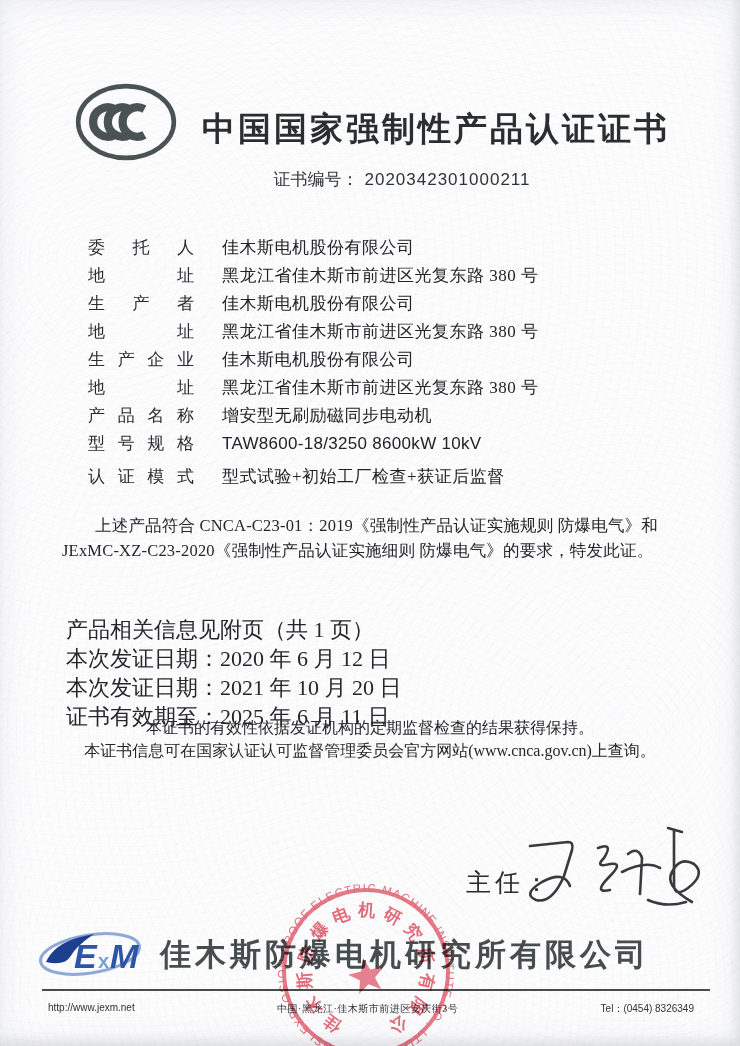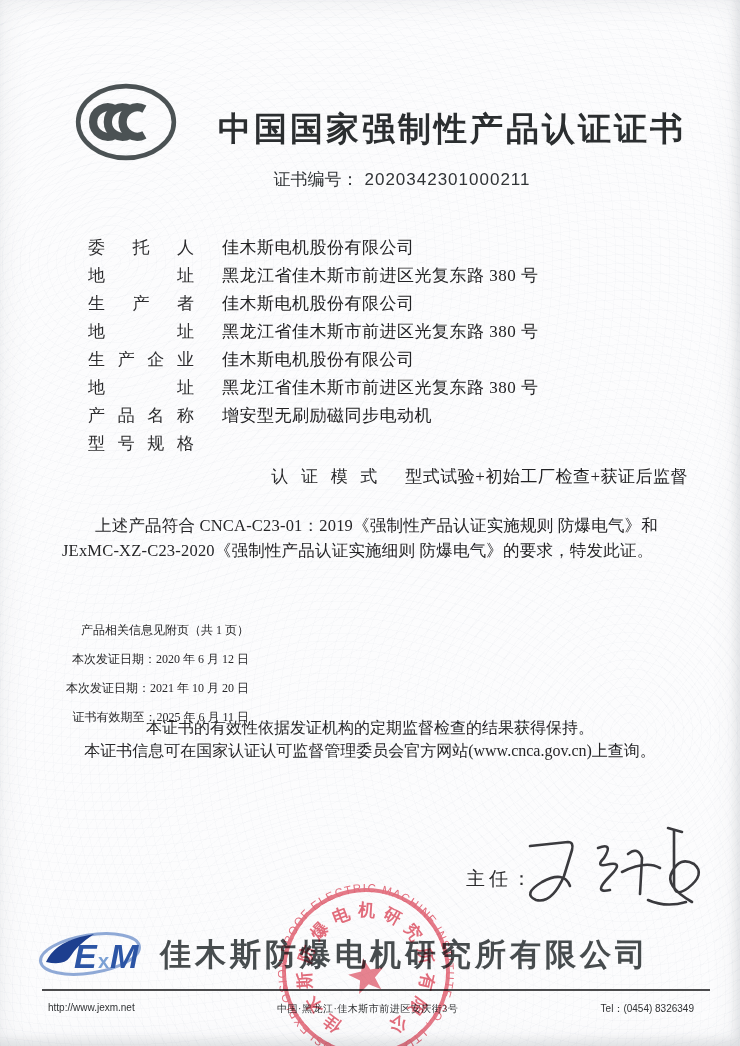--- a/index.html
+++ b/index.html
@@ -10,38 +10,38 @@
       repeating-radial-gradient(circle at 85% 70%, rgba(160,172,188,.045) 0 1px, transparent 1px 9px),
       repeating-radial-gradient(circle at 45% 95%, rgba(160,172,188,.04) 0 1px, transparent 1px 8px),
       #fcfcfd;
     box-shadow: inset 0 0 30px rgba(90,95,105,.10), inset -4px -6px 10px rgba(90,95,105,.12);
     font-family:"Liberation Serif", serif;
     color:#2e2e2e;
   }
   .hdr{position:absolute;top:76px;left:70px;display:flex;align-items:center;}
   .ccc{width:112px;height:92px;}
   .title{font-family:Liberation Mono, monospace;font-weight:700;font-size:33px;
-         color:#2b2e30;letter-spacing:3px;margin-left:36px;margin-top:14px;}
+         color:#2b2e30;letter-spacing:3px;margin-left:20px;margin-top:14px;}
   .certline{position:absolute;top:168px;left:0;width:100%;text-align:center;font-size:17px;color:#303336;padding-left:32px;}
   .certline .num{font-family:"Liberation Sans", sans-serif;letter-spacing:1px;margin-left:6px;}
   .fields{position:absolute;top:238px;left:88px;width:600px;font-size:17px;}
   .frow{display:flex;line-height:19px;margin-bottom:9px;}
   .flabel{display:inline-block;width:106px;text-align:justify;text-align-last:justify;
           color:#2c2c2e;flex:0 0 106px;}
   .fvalue{margin-left:28px;color:#232325;letter-spacing:.5px;}
   .fvalue.latin{font-family:"Liberation Sans", sans-serif;letter-spacing:.3px;}
-  .frow.mode{margin-top:14px;justify-content:flex-end;}
+  .frow.mode{margin-top:14px;}
   .statement{position:absolute;top:513px;left:62px;width:618px;font-size:16.5px;
              line-height:25px;text-indent:2em;color:#262628;letter-spacing:.2px;}
-  .info{position:absolute;top:620px;left:66px;font-size:12px;text-align:right;}
+  .info{position:absolute;top:620px;left:66px;font-size:22px;}
   .info .iline{line-height:20px;margin-bottom:9px;color:#262628;}
   .notes{position:absolute;top:716px;left:0;width:100%;text-align:center;font-size:16px;color:#262628;}
   .notes .nline{line-height:23px;}
   .signarea{position:absolute;top:818px;left:0;width:100%;height:110px;}
-  .signlabel{position:absolute;left:466px;top:48px;font-size:19px;letter-spacing:4px;color:#2b2b2d;}
+  .signlabel{position:absolute;left:466px;top:48px;font-size:25px;letter-spacing:4px;color:#2b2b2d;}
   .signsvg{position:absolute;left:516px;top:2px;}
   .stamp{position:absolute;top:872px;left:266px;width:200px;height:200px;z-index:6;
          mix-blend-mode:multiply;opacity:.88;transform:rotate(-12deg);}
   .footco{position:absolute;top:916px;left:34px;display:flex;align-items:center;}
   .jexm{width:112px;height:72px;}
   .coname{font-family:"Liberation Sans", sans-serif;font-weight:700;font-size:31px;
           color:#474c4e;letter-spacing:4px;margin-left:14px;margin-top:6px;}
   .rule{position:absolute;top:989px;left:42px;width:668px;border-top:2px solid #4b4b4d;}
   .bbar{position:absolute;top:1002px;left:48px;width:646px;display:flex;
         justify-content:space-between;font-size:10px;color:#303234;}
@@ -91,20 +91,21 @@
     <div class="frow">
       <span class="flabel">地址</span>
       <span class="fvalue">黑龙江省佳木斯市前进区光复东路 380 号</span>
     </div>
     <div class="frow">
       <span class="flabel">产品名称</span>
       <span class="fvalue">增安型无刷励磁同步电动机</span>
     </div>
     <div class="frow">
       <span class="flabel">型号规格</span>
+      <span class="fvalue latin">TAW8600-18/3250  8600kW  10kV</span>
     </div>
     <div class="frow mode">
       <span class="flabel">认证模式</span>
       <span class="fvalue">型式试验+初始工厂检查+获证后监督</span>
     </div>
   </div>
 
   <div class="statement">上述产品符合 CNCA-C23-01：2019《强制性产品认证实施规则 防爆电气》和JExMC-XZ-C23-2020《强制性产品认证实施细则 防爆电气》的要求，特发此证。</div>
 
   <div class="info">

